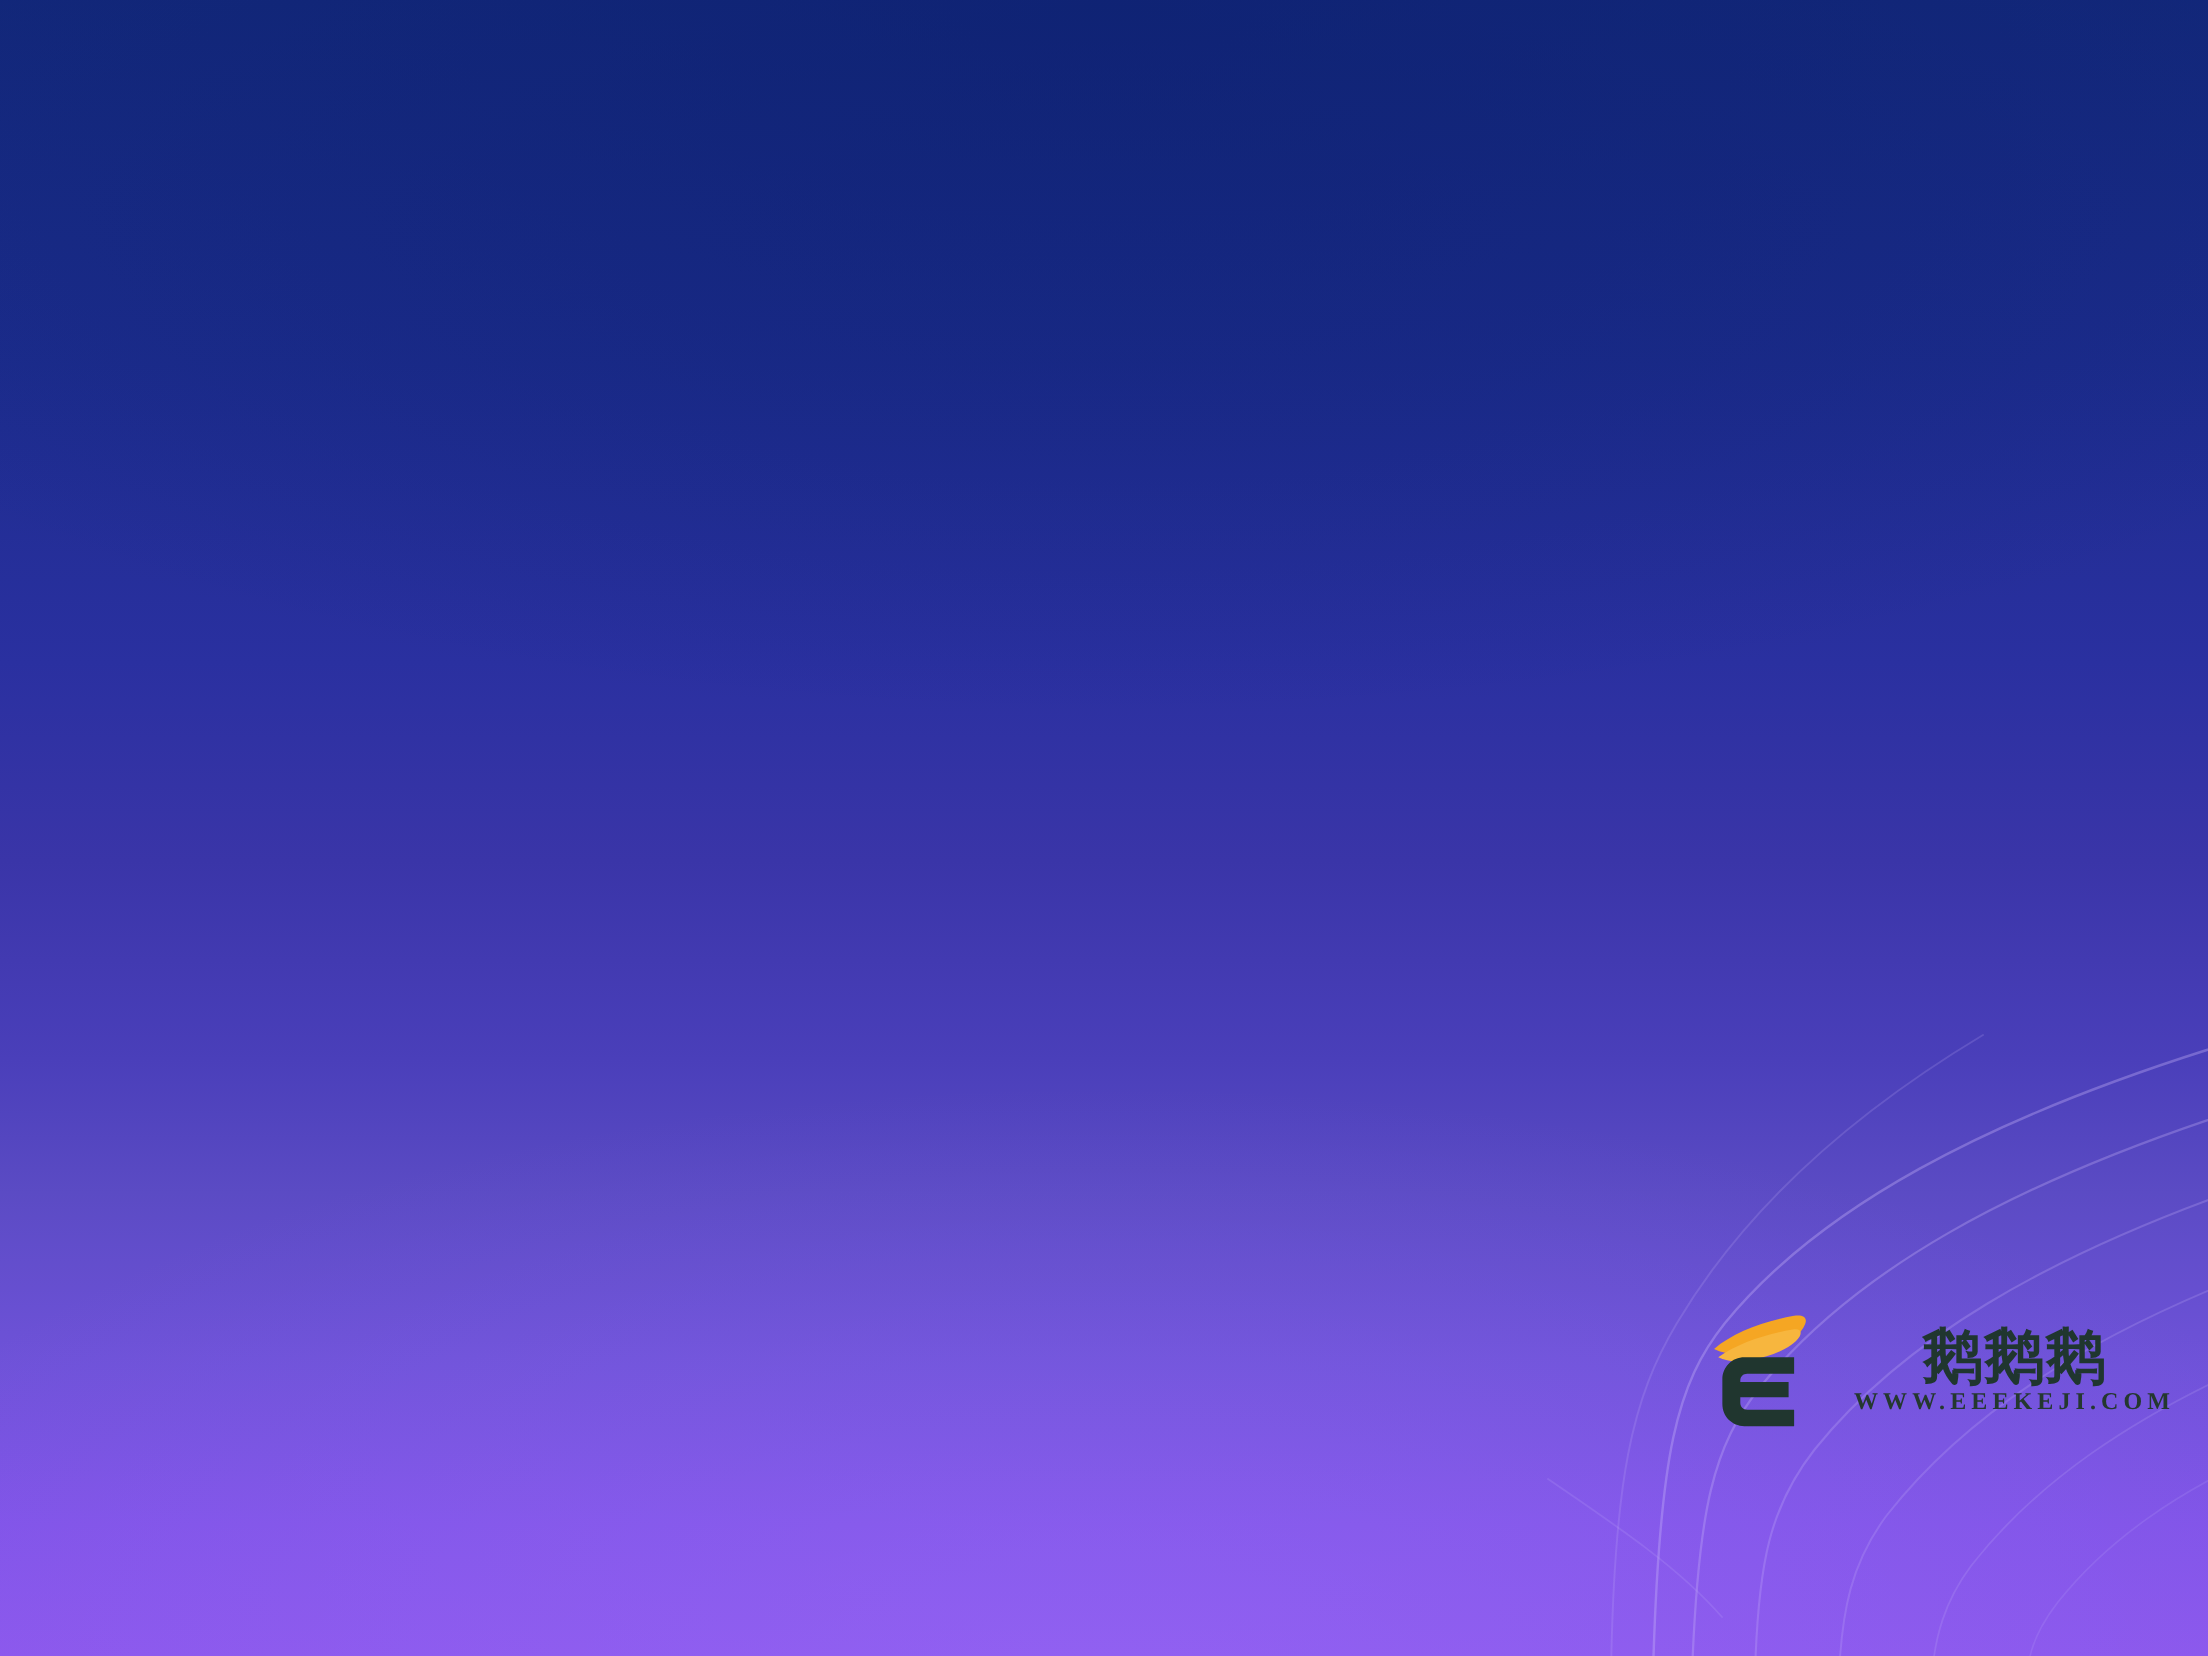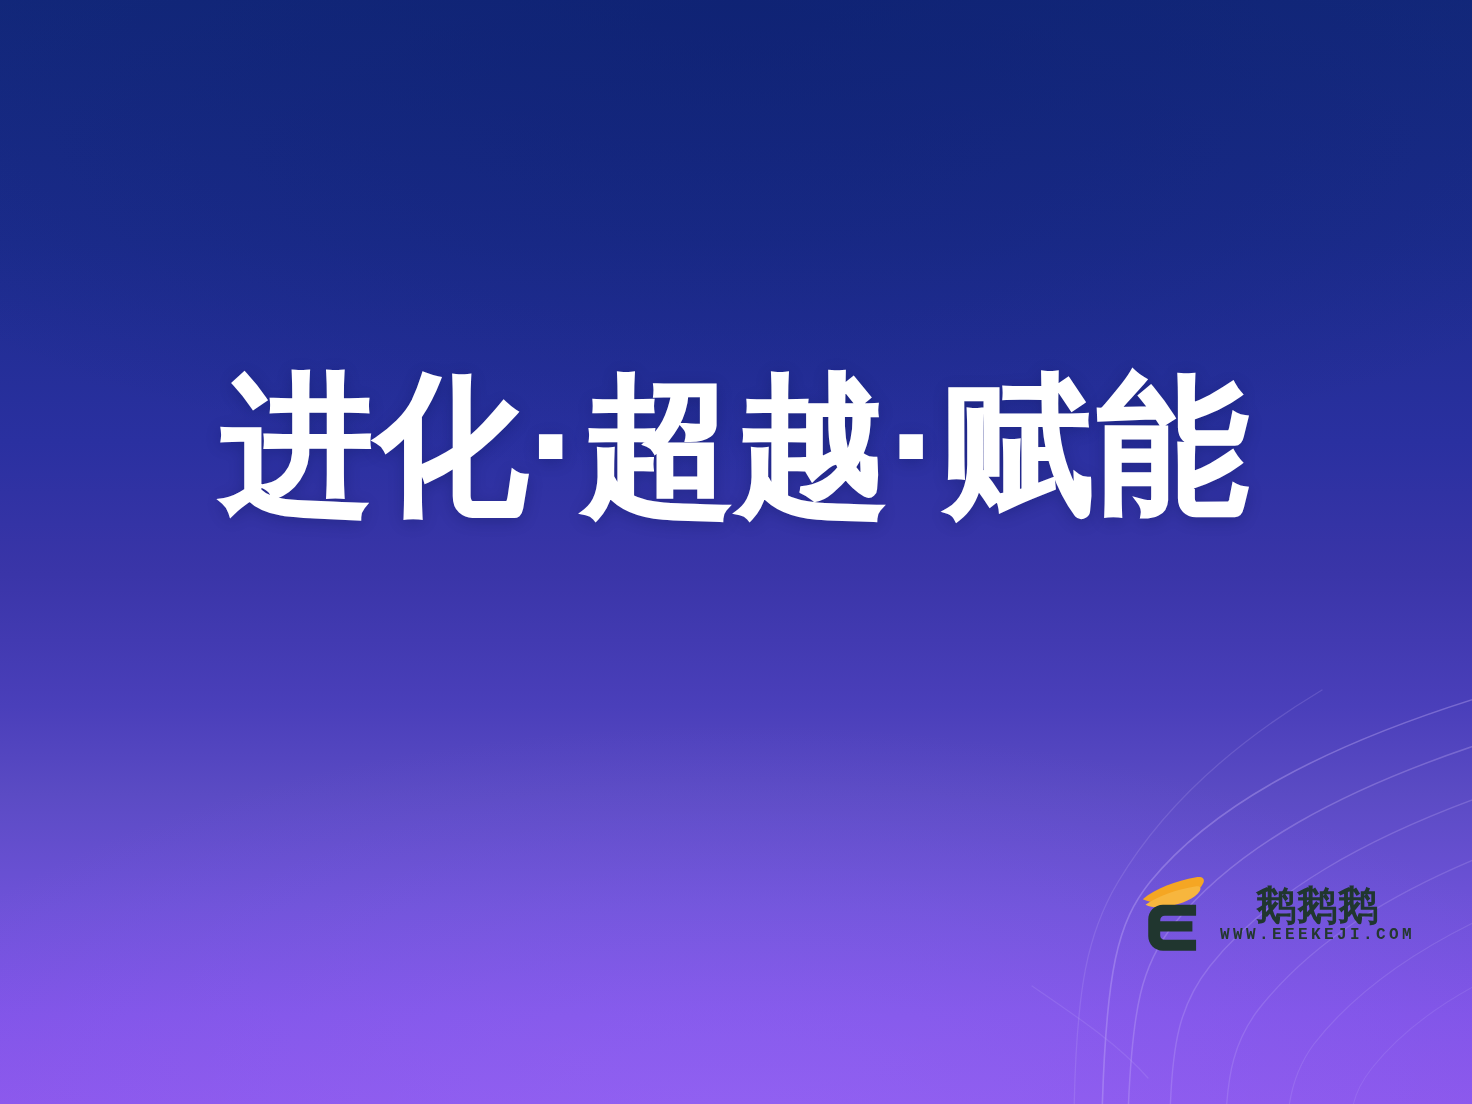--- a/index.html
+++ b/index.html
@@ -83,39 +83,40 @@
     -webkit-text-stroke:1.1px #ffffff;
   }
 
   
   .logo {
     position:absolute;
     left:1128px;
     top:868px;
     display:flex;
     align-items:center;
+    gap:16px;
   }
   .logo-mark { width:92px; height:92px; display:block; flex:0 0 auto; }
   .logo-text { display:flex; flex-direction:column; align-items:center; gap:2px; }
   .logo-name {
     font-size:40px;
     font-weight:700;
     color:#20362f;
     letter-spacing:1px;
     line-height:1;
     font-family:"DejaVu Serif","Liberation Serif",serif;
     white-space:nowrap;
   }
   .logo-url {
     font-size:16px;
     font-weight:700;
     color:#24382f;
     letter-spacing:3.4px;
     line-height:1;
-    font-family:Liberation Mono, monospace;
+    font-family:Liberation Serif, serif;
     white-space:nowrap;
   }
 </style>
 </head>
 <body>
 
 <div id="slide">
 
   <div class="bg-glow"></div>
 
@@ -125,21 +126,20 @@
       <path d="M470 54 C 316 104, 214 162, 152 238 C 120 278, 110 320, 106 430" stroke-width="1.5" opacity=".36"></path>
       <path d="M478 104 C 340 152, 246 208, 188 280 C 158 318, 150 356, 148 430" stroke-width="1.4" opacity=".30"></path>
       <path d="M486 160 C 366 206, 288 258, 236 324 C 212 356, 206 388, 204 430" stroke-width="1.3" opacity=".26"></path>
       <path d="M492 218 C 398 258, 334 304, 292 358 C 274 382, 268 406, 266 430" stroke-width="1.2" opacity=".22"></path>
       <path d="M498 278 C 428 308, 382 342, 350 382 C 336 400, 330 416, 330 430" stroke-width="1.1" opacity=".18"></path>
       <path d="M300 4 C 210 58, 140 122, 96 196 C 66 246, 54 300, 52 430" stroke-width="1.3" opacity=".22"></path>
       <path d="M10 300 C 60 334, 98 360, 126 392" stroke-width="1.2" opacity=".20"></path>
     </g>
   </svg>
 
-  <div class="headline">进化·超越·赋能</div>
 
 
   <div class="logo">
 
     <svg class="logo-mark" viewBox="0 0 100 100" fill="none" xmlns="http://www.w3.org/2000/svg">
 
       <path d="M16 34 C 30 22, 52 14, 74 10 C 80 9, 84 11, 82 16 C 78 26, 64 34, 46 37 C 36 39, 24 38, 16 34 Z" fill="#f5a623"></path>
       <path d="M19 40 C 33 30, 54 23, 73 20 C 78 19, 80 21, 78 25 C 73 33, 59 39, 43 42 C 33 44, 25 43, 19 40 Z" fill="#f7b63e"></path>
 
       <path d="M74 40 L 38 40 C 29 40, 22 47, 22 56 L 22 74 C 22 83, 29 90, 38 90 L 74 90 L 74 78 L 40 78

